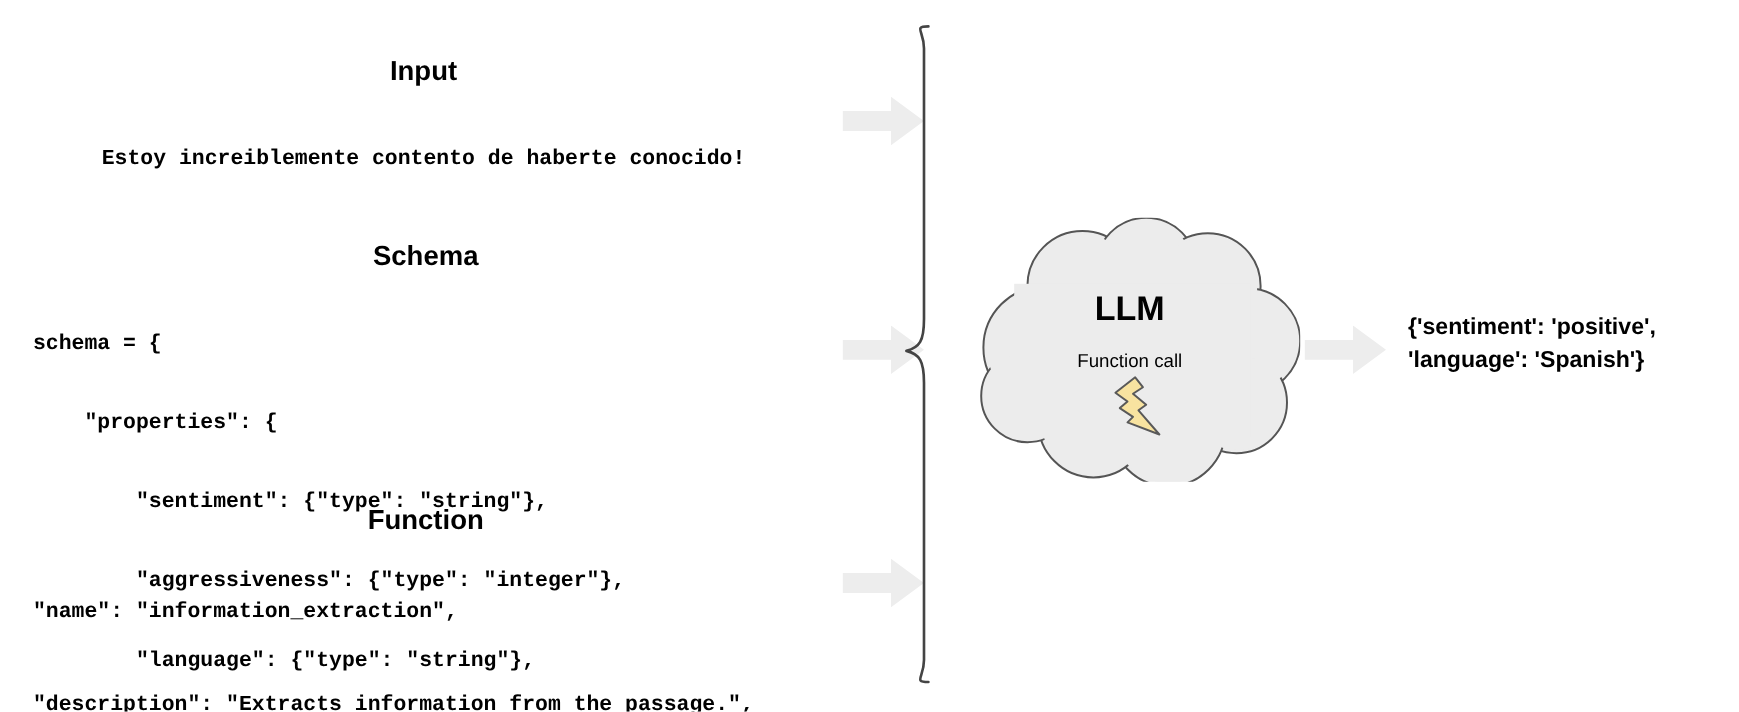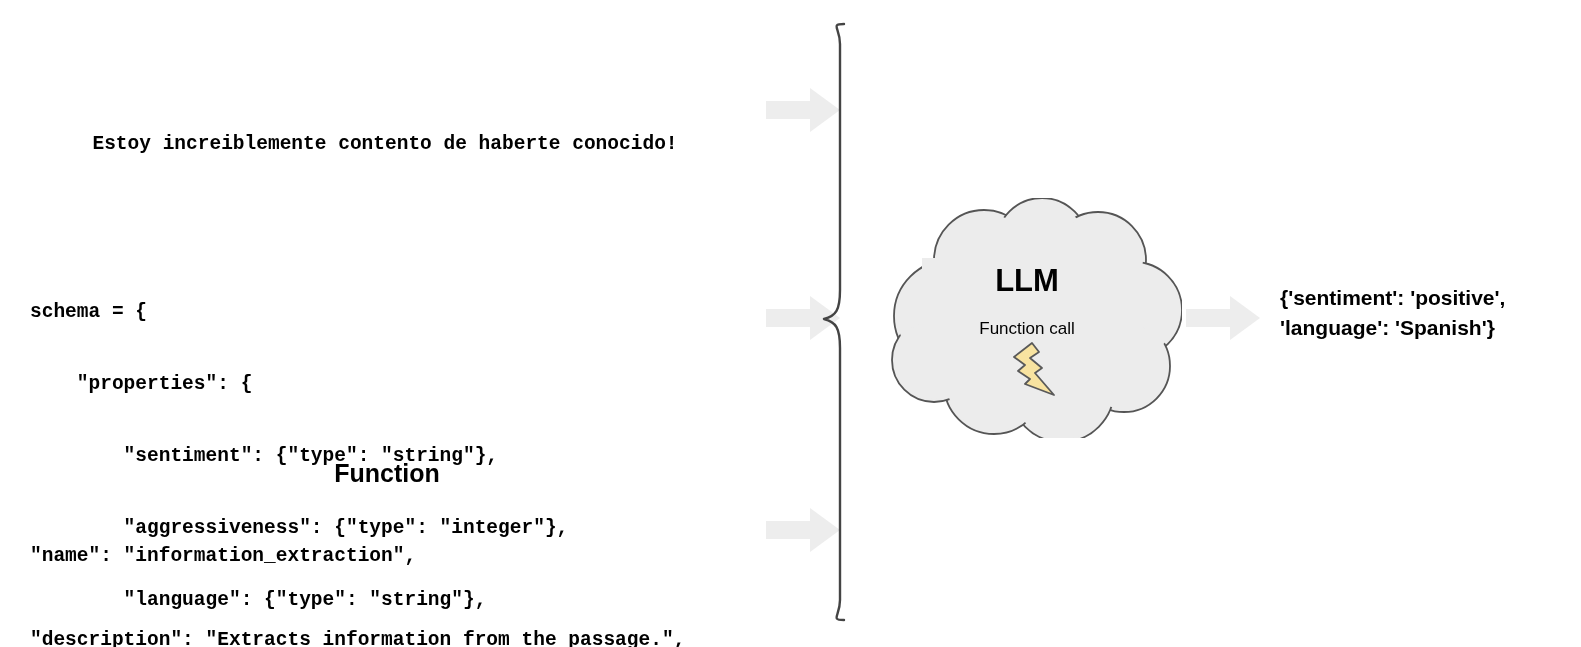--- a/index.html
+++ b/index.html
@@ -80,25 +80,27 @@
     line-height: 30px;
     color: #000;
     white-space: nowrap;
   }
 </style>
 </head>
 <body>
 
 <div id="canvas">
 
+  <div class="abs section-heading" style="left:285px; top:50px; width:200px;">Input</div>
 
   <div class="abs code-block" style="left:30px; top:86px; width:710px;">
     <div class="code-line centered">Estoy increiblemente contento de haberte conocido!</div>
   </div>
 
+  <div class="abs section-heading" style="left:287px; top:218px; width:200px;">Schema</div>
 
   <div class="abs code-block" style="left:30px; top:254px; width:720px;">
     <div class="code-line">schema = {</div>
     <div class="code-line">    "properties": {</div>
     <div class="code-line">        "sentiment": {"type": "string"},</div>
     <div class="code-line">        "aggressiveness": {"type": "integer"},</div>
     <div class="code-line">        "language": {"type": "string"},</div>
     
   </div>
 

